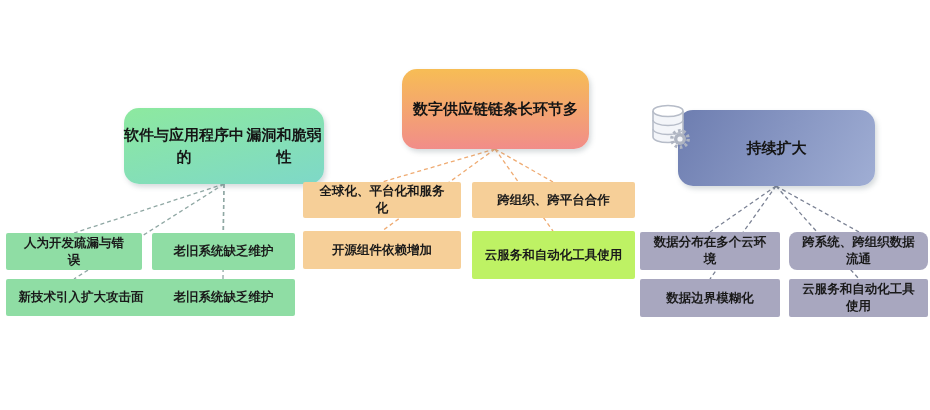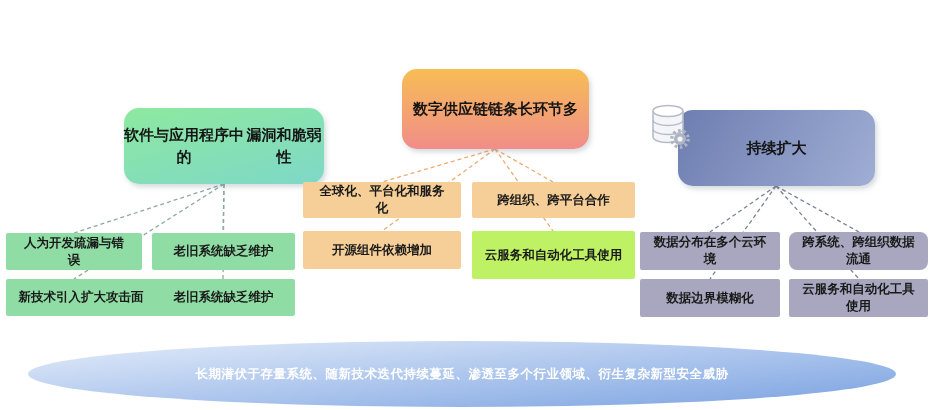--- a/index.html
+++ b/index.html
@@ -95,17 +95,14 @@
     <ellipse cx="24" cy="10" rx="15" ry="5.5" fill="#ffffff" stroke="#b6bcc8" stroke-width="1.6"></ellipse>
     <path d="M9 19 A15 5.5 0 0 0 39 19" fill="none" stroke="#b6bcc8" stroke-width="1.4"></path>
     <path d="M9 28 A15 5.5 0 0 0 39 28" fill="none" stroke="#b6bcc8" stroke-width="1.4"></path>
     <g>
       <circle cx="36" cy="38" r="8.2" fill="none" stroke="#aeb4c1" stroke-width="3.4" stroke-dasharray="2.6 2.6"></circle>
       <circle cx="36" cy="38" r="6" fill="#aeb4c1"></circle>
       <circle cx="36" cy="38" r="2.6" fill="#f3f5f9"></circle>
     </g>
   </svg>
 
-  <div class="footer-ellipse" style="background: linear-gradient(175deg, rgb(228, 237, 250) 0%, rgb(127, 165, 226) 95%); color: rgb(255, 255, 255);">
-    <span>长期潜伏于存量系统、随新技术迭代持续蔓延、渗透至多个行业领域、衍生复杂新型安全威胁</span>
-  </div>
 
 </div>
 
 </body></html>

